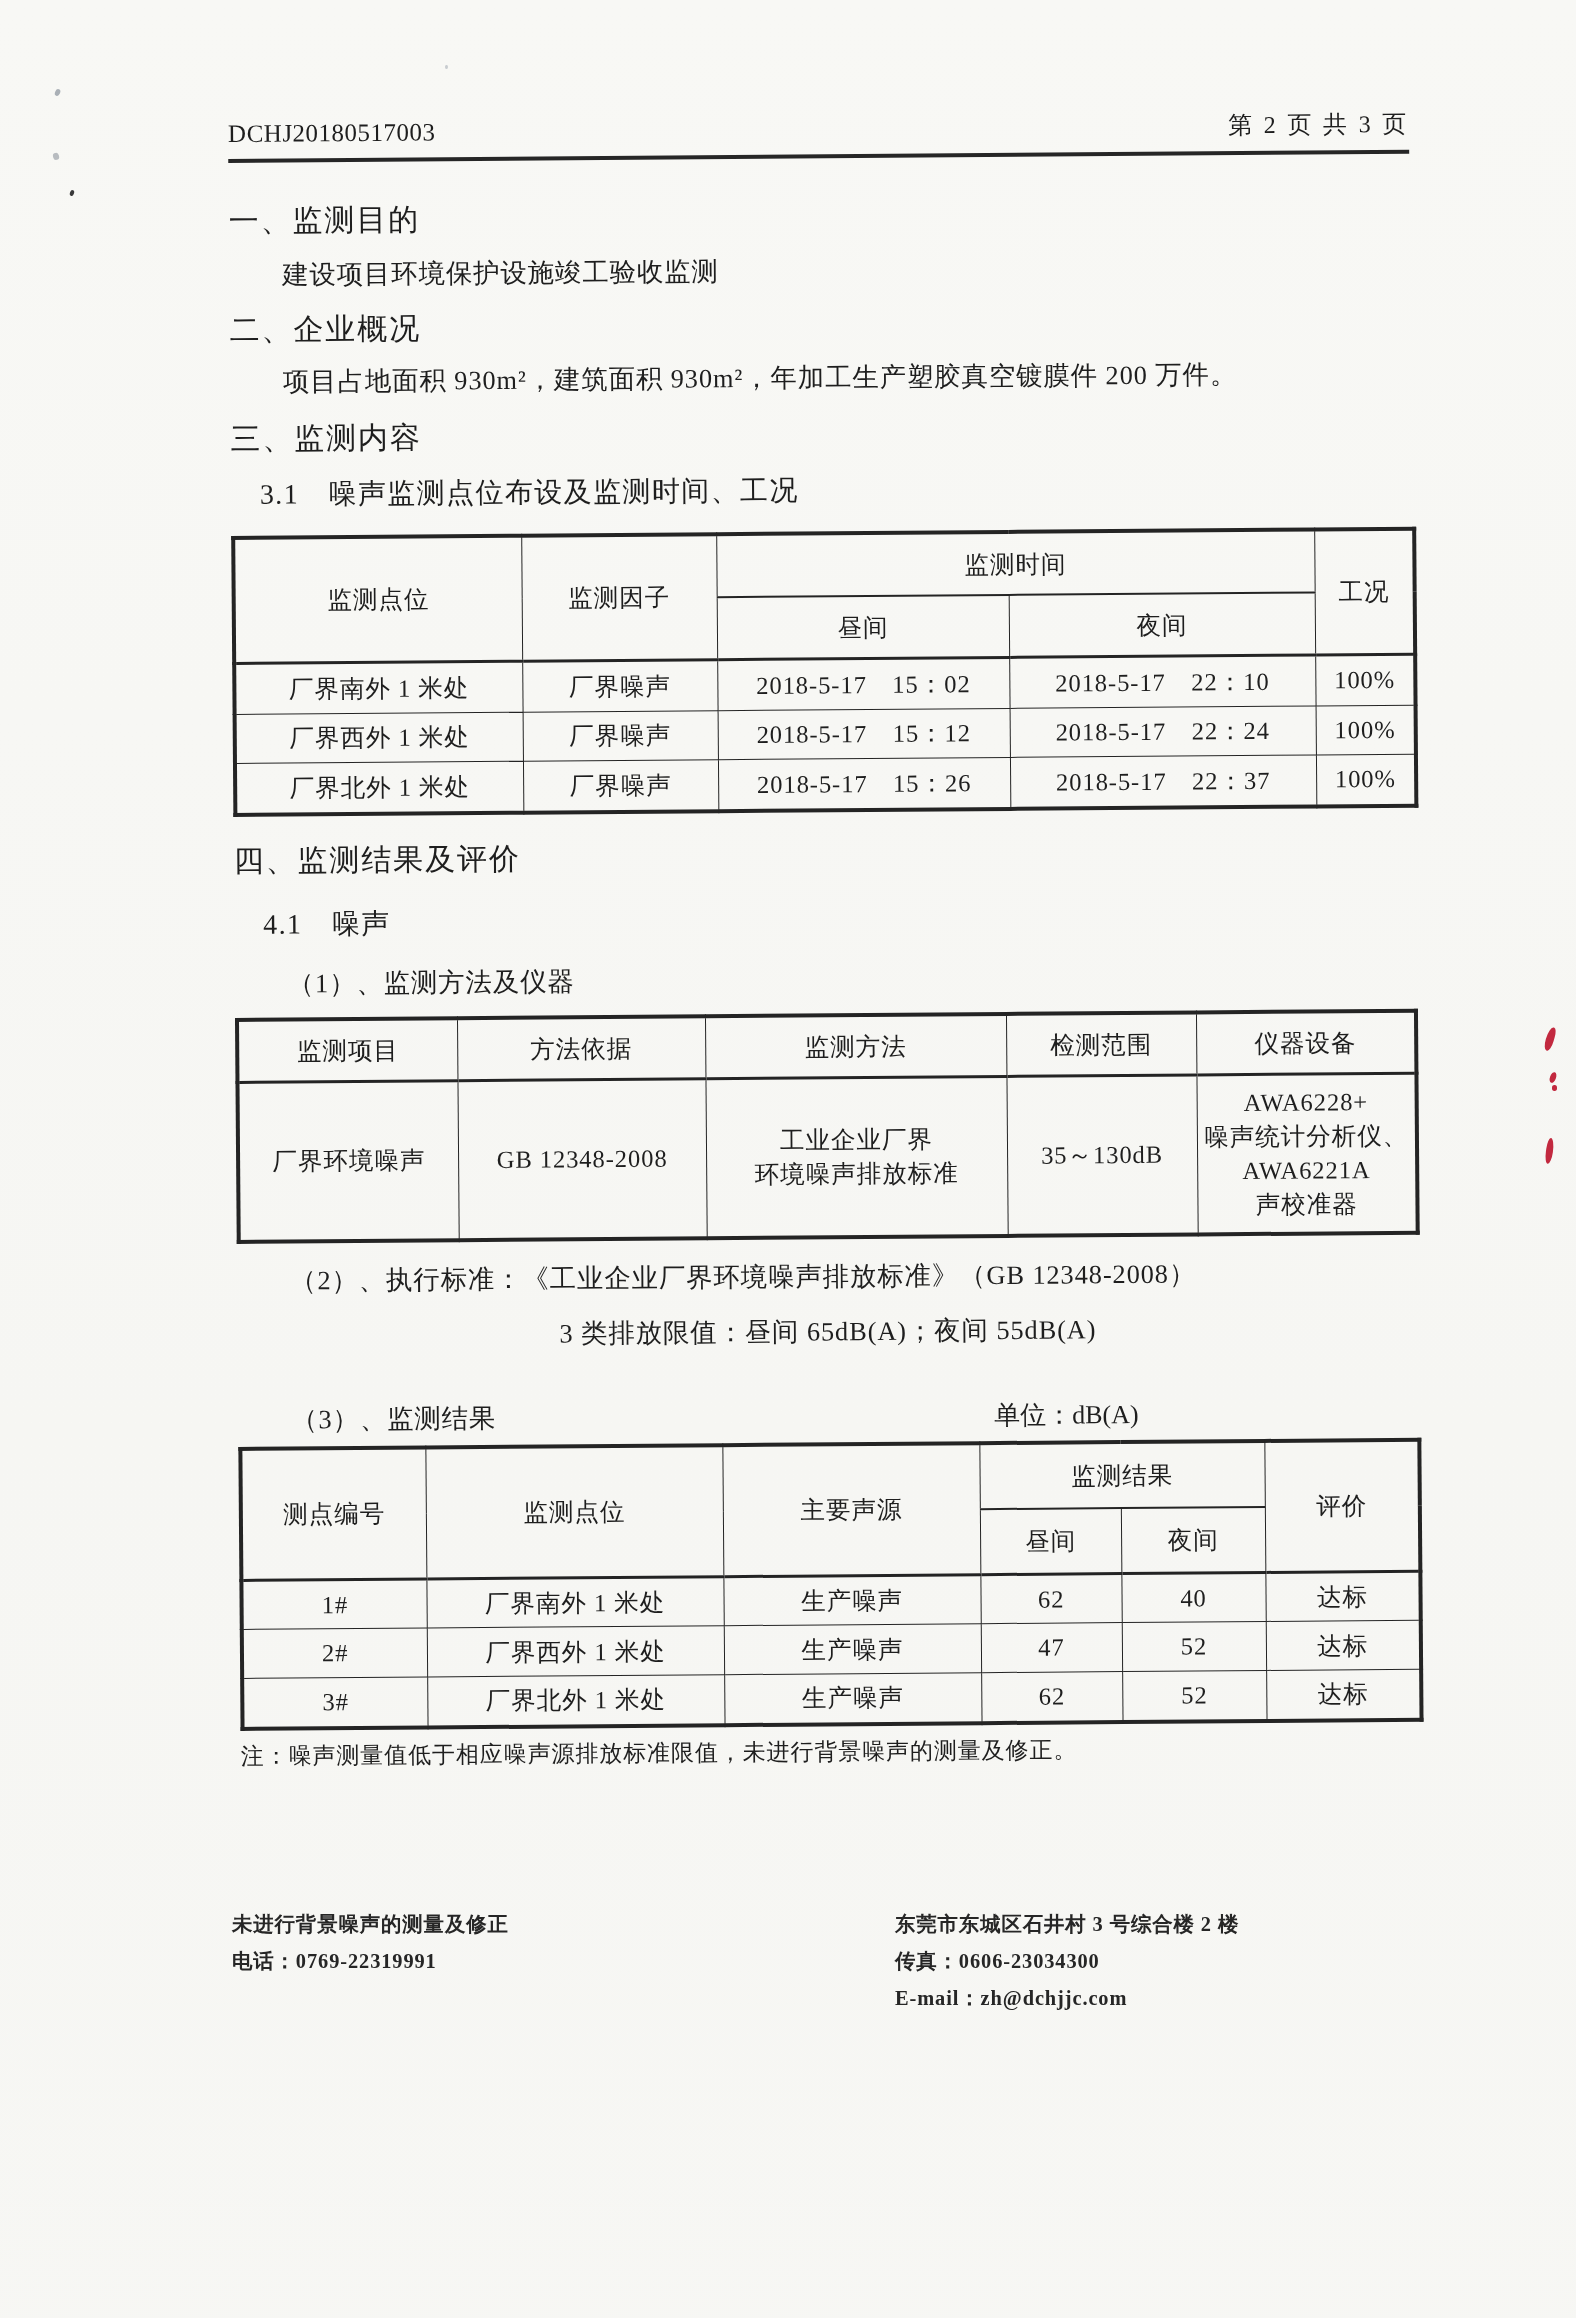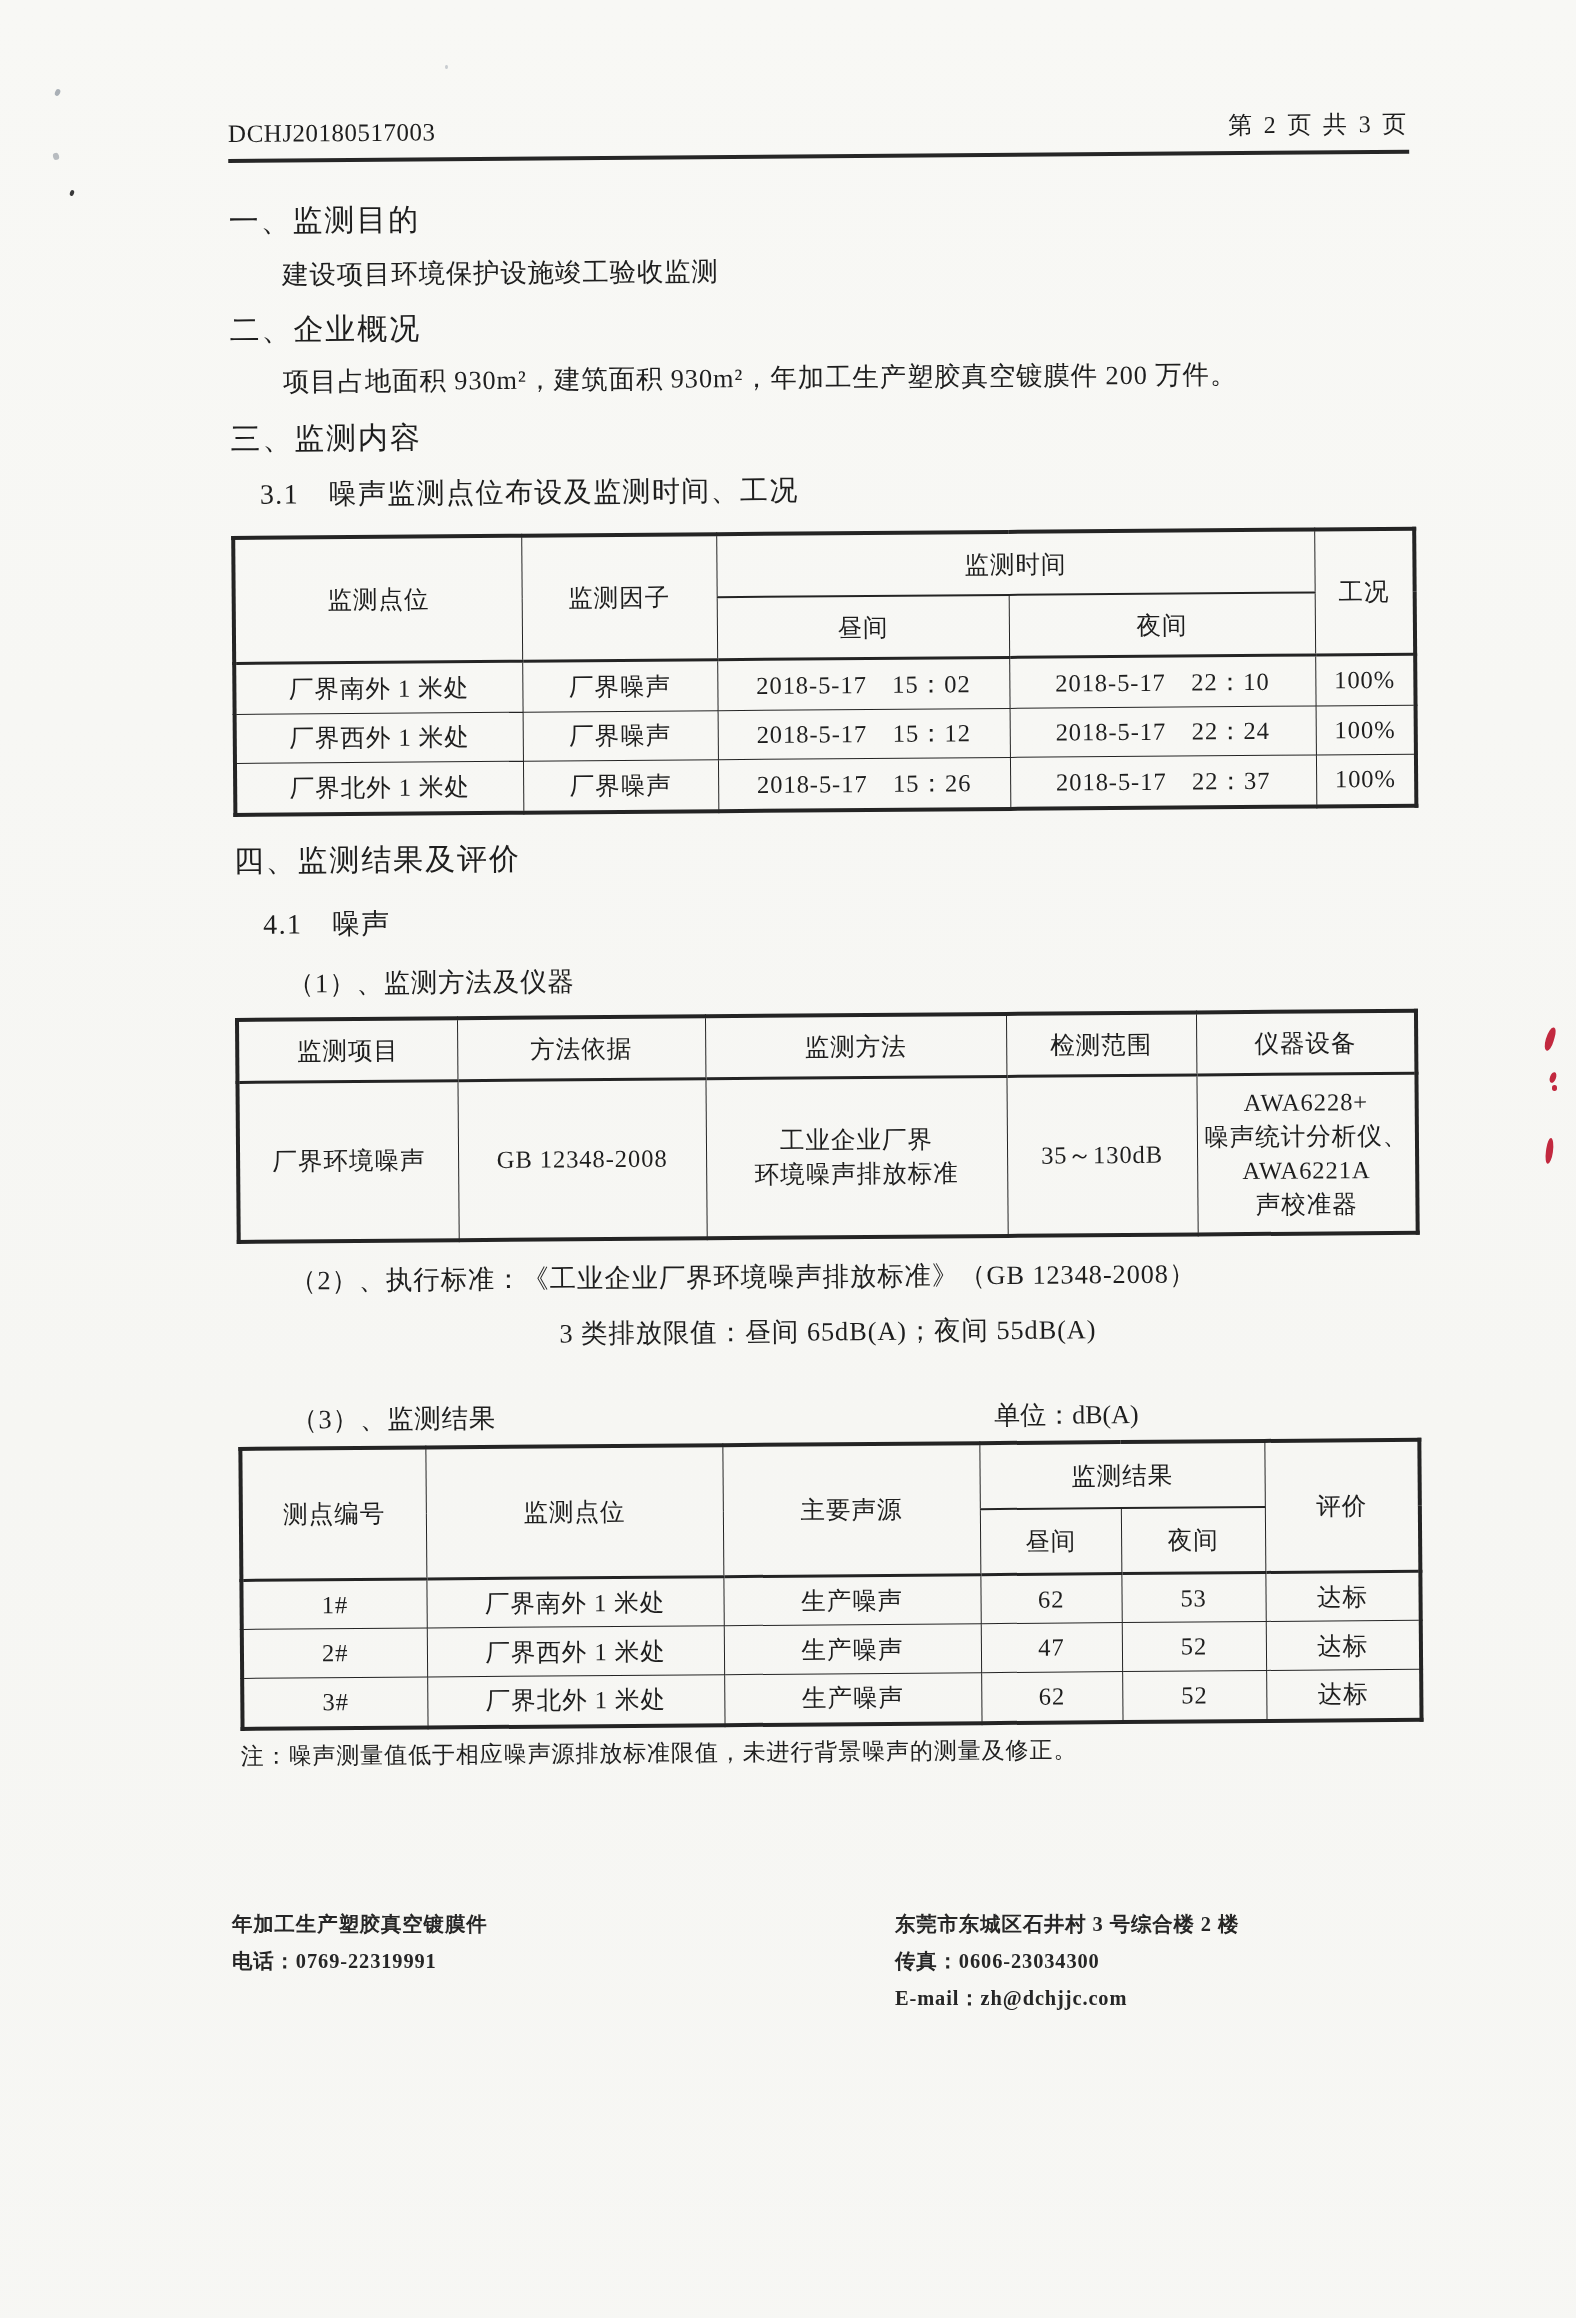--- a/index.html
+++ b/index.html
@@ -207,21 +207,21 @@
             <th>昼间</th>
             <th>夜间</th>
           </tr>
         </thead>
         <tbody>
           <tr>
             <td>1#</td>
             <td>厂界南外 1 米处</td>
             <td>生产噪声</td>
             <td>62</td>
-            <td>53</td>
+            <td>40</td>
             <td>达标</td>
           </tr>
           <tr>
             <td>2#</td>
             <td>厂界西外 1 米处</td>
             <td>生产噪声</td>
             <td>47</td>
             <td>52</td>
             <td>达标</td>
           </tr>
@@ -236,21 +236,21 @@
         </tbody>
       </table>
 
       <div class="note">注：噪声测量值低于相应噪声源排放标准限值，未进行背景噪声的测量及修正。</div>
 
     </div>
   </div>
 
   <div class="footer">
     <div class="f-col">
-      <div class="f-line">年加工生产塑胶真空镀膜件</div>
+      <div class="f-line">未进行背景噪声的测量及修正</div>
       <div class="f-line">电话：0769-22319991</div>
     </div>
     <div class="f-col right">
       <div class="f-line">东莞市东城区石井村 3 号综合楼 2 楼</div>
       <div class="f-line">传真：0606-23034300</div>
       <div class="f-line">E-mail：zh@dchjjc.com</div>
     </div>
   </div>
 
   <div class="ink i1"></div>

